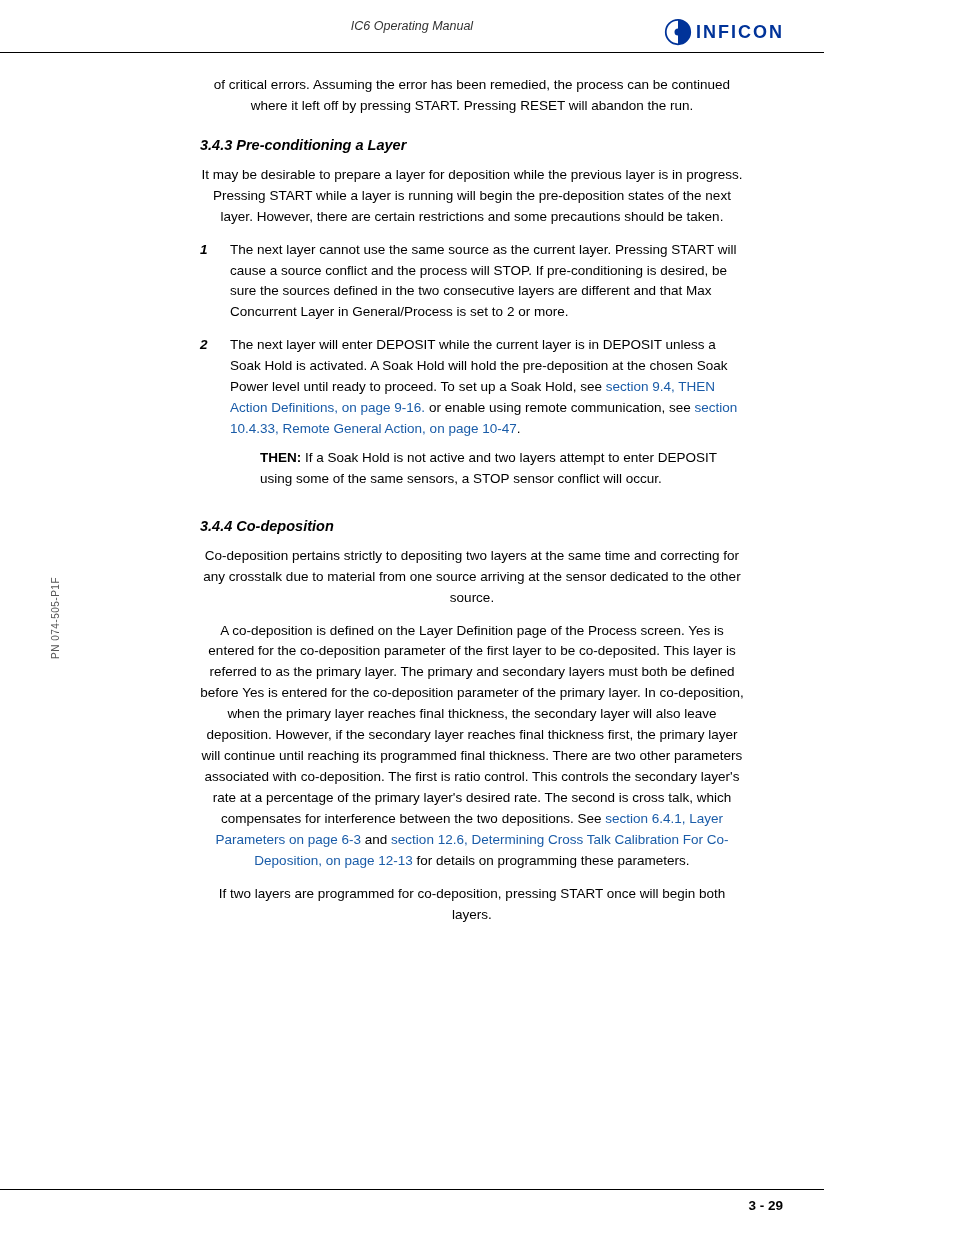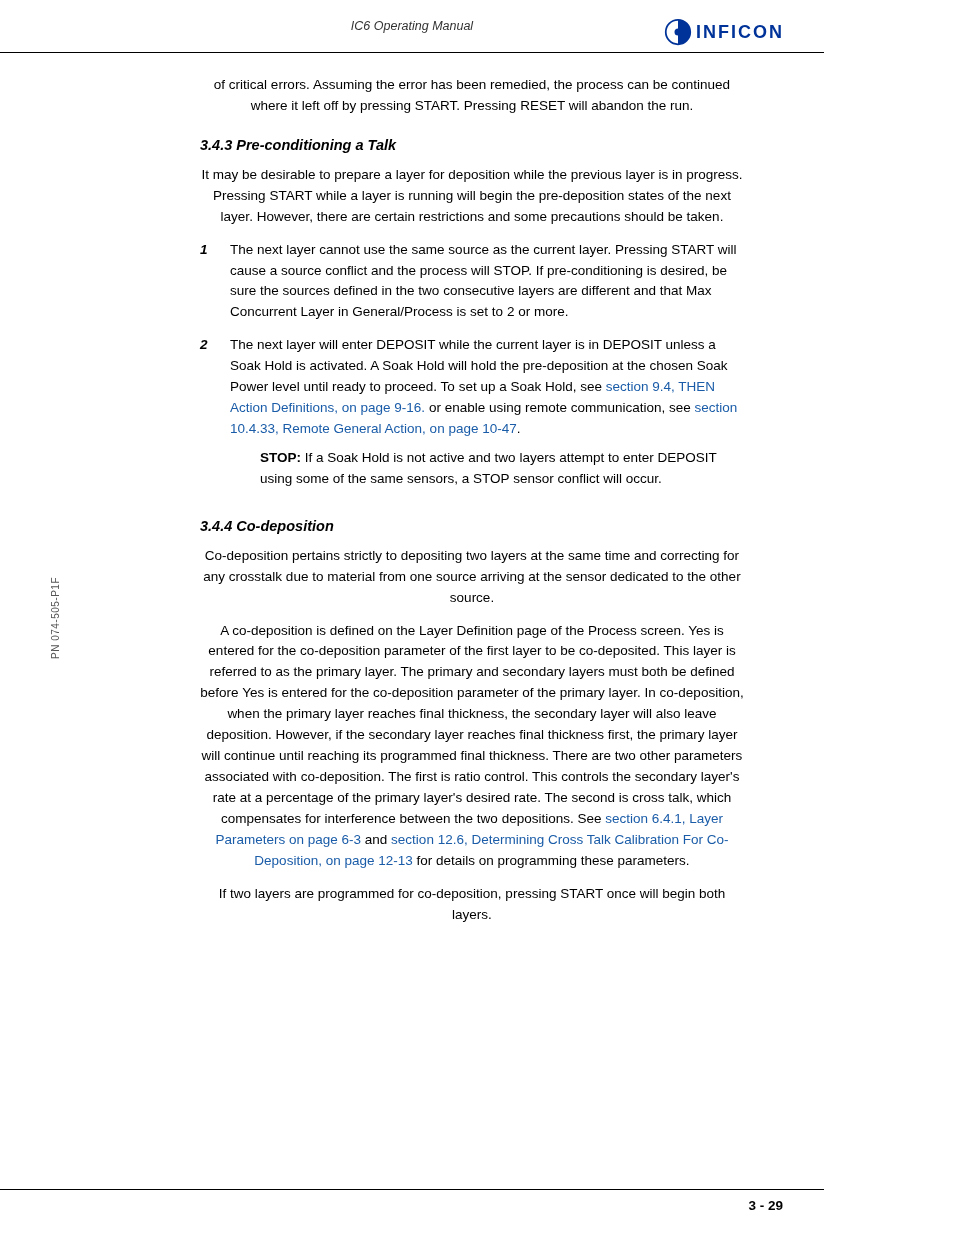--- a/index.html
+++ b/index.html
@@ -186,41 +186,41 @@
     </div>
   </div>
 
   <div class="sidebar-label">PN 074-505-P1F</div>
 
   <div class="content">
 
     <p class="para">of critical errors. Assuming the error has been remedied, the process can be continued where it left off by pressing START. Pressing RESET will abandon the run.</p>
 
     <div>
-      <h2 class="section-heading">3.4.3  Pre-conditioning a Talk</h2>
+      <h2 class="section-heading">3.4.3  Pre-conditioning a Layer</h2>
 
       <p class="para">It may be desirable to prepare a layer for deposition while the previous layer is in progress. Pressing START while a layer is running will begin the pre-deposition states of the next layer. However, there are certain restrictions and some precautions should be taken.</p>
 
       <div class="num-list">
 
         <div class="num-item">
           <span class="num-label">1&nbsp;&nbsp;</span>
           <span class="num-text">
             <span>The next layer cannot use the same source as the current layer. Pressing START will cause a source conflict and the process will STOP. If pre-conditioning is desired, be sure the sources defined in the two consecutive layers are different and that Max Concurrent Layer in General/Process is set to 2 or more.</span>
           </span>
         </div>
 
         <div class="num-item">
           <span class="num-label">2&nbsp;&nbsp;</span>
           <span class="num-text">
             <span>The next layer will enter DEPOSIT while the current layer is in DEPOSIT unless a Soak Hold is activated. A Soak Hold will hold the pre-deposition at the chosen Soak Power level until ready to proceed. To set up a Soak Hold, see </span><a class="link">section 9.4, THEN Action Definitions, on page 9-16.</a><span> or enable using remote communication, see </span><a class="link">section 10.4.33, Remote General Action, on page 10-47</a><span>.</span>
 
             
             <div class="note-block">
-              <span class="note-label">STOP:</span><span>  If a Soak Hold is not active and two layers attempt to enter DEPOSIT using some of the same sensors, a STOP sensor conflict will occur.</span>
+              <span class="note-label">THEN:</span><span>  If a Soak Hold is not active and two layers attempt to enter DEPOSIT using some of the same sensors, a STOP sensor conflict will occur.</span>
             </div>
           </span>
         </div>
 
       </div>
     </div>
 
     <div>
       <h2 class="section-heading">3.4.4  Co-deposition</h2>
 

